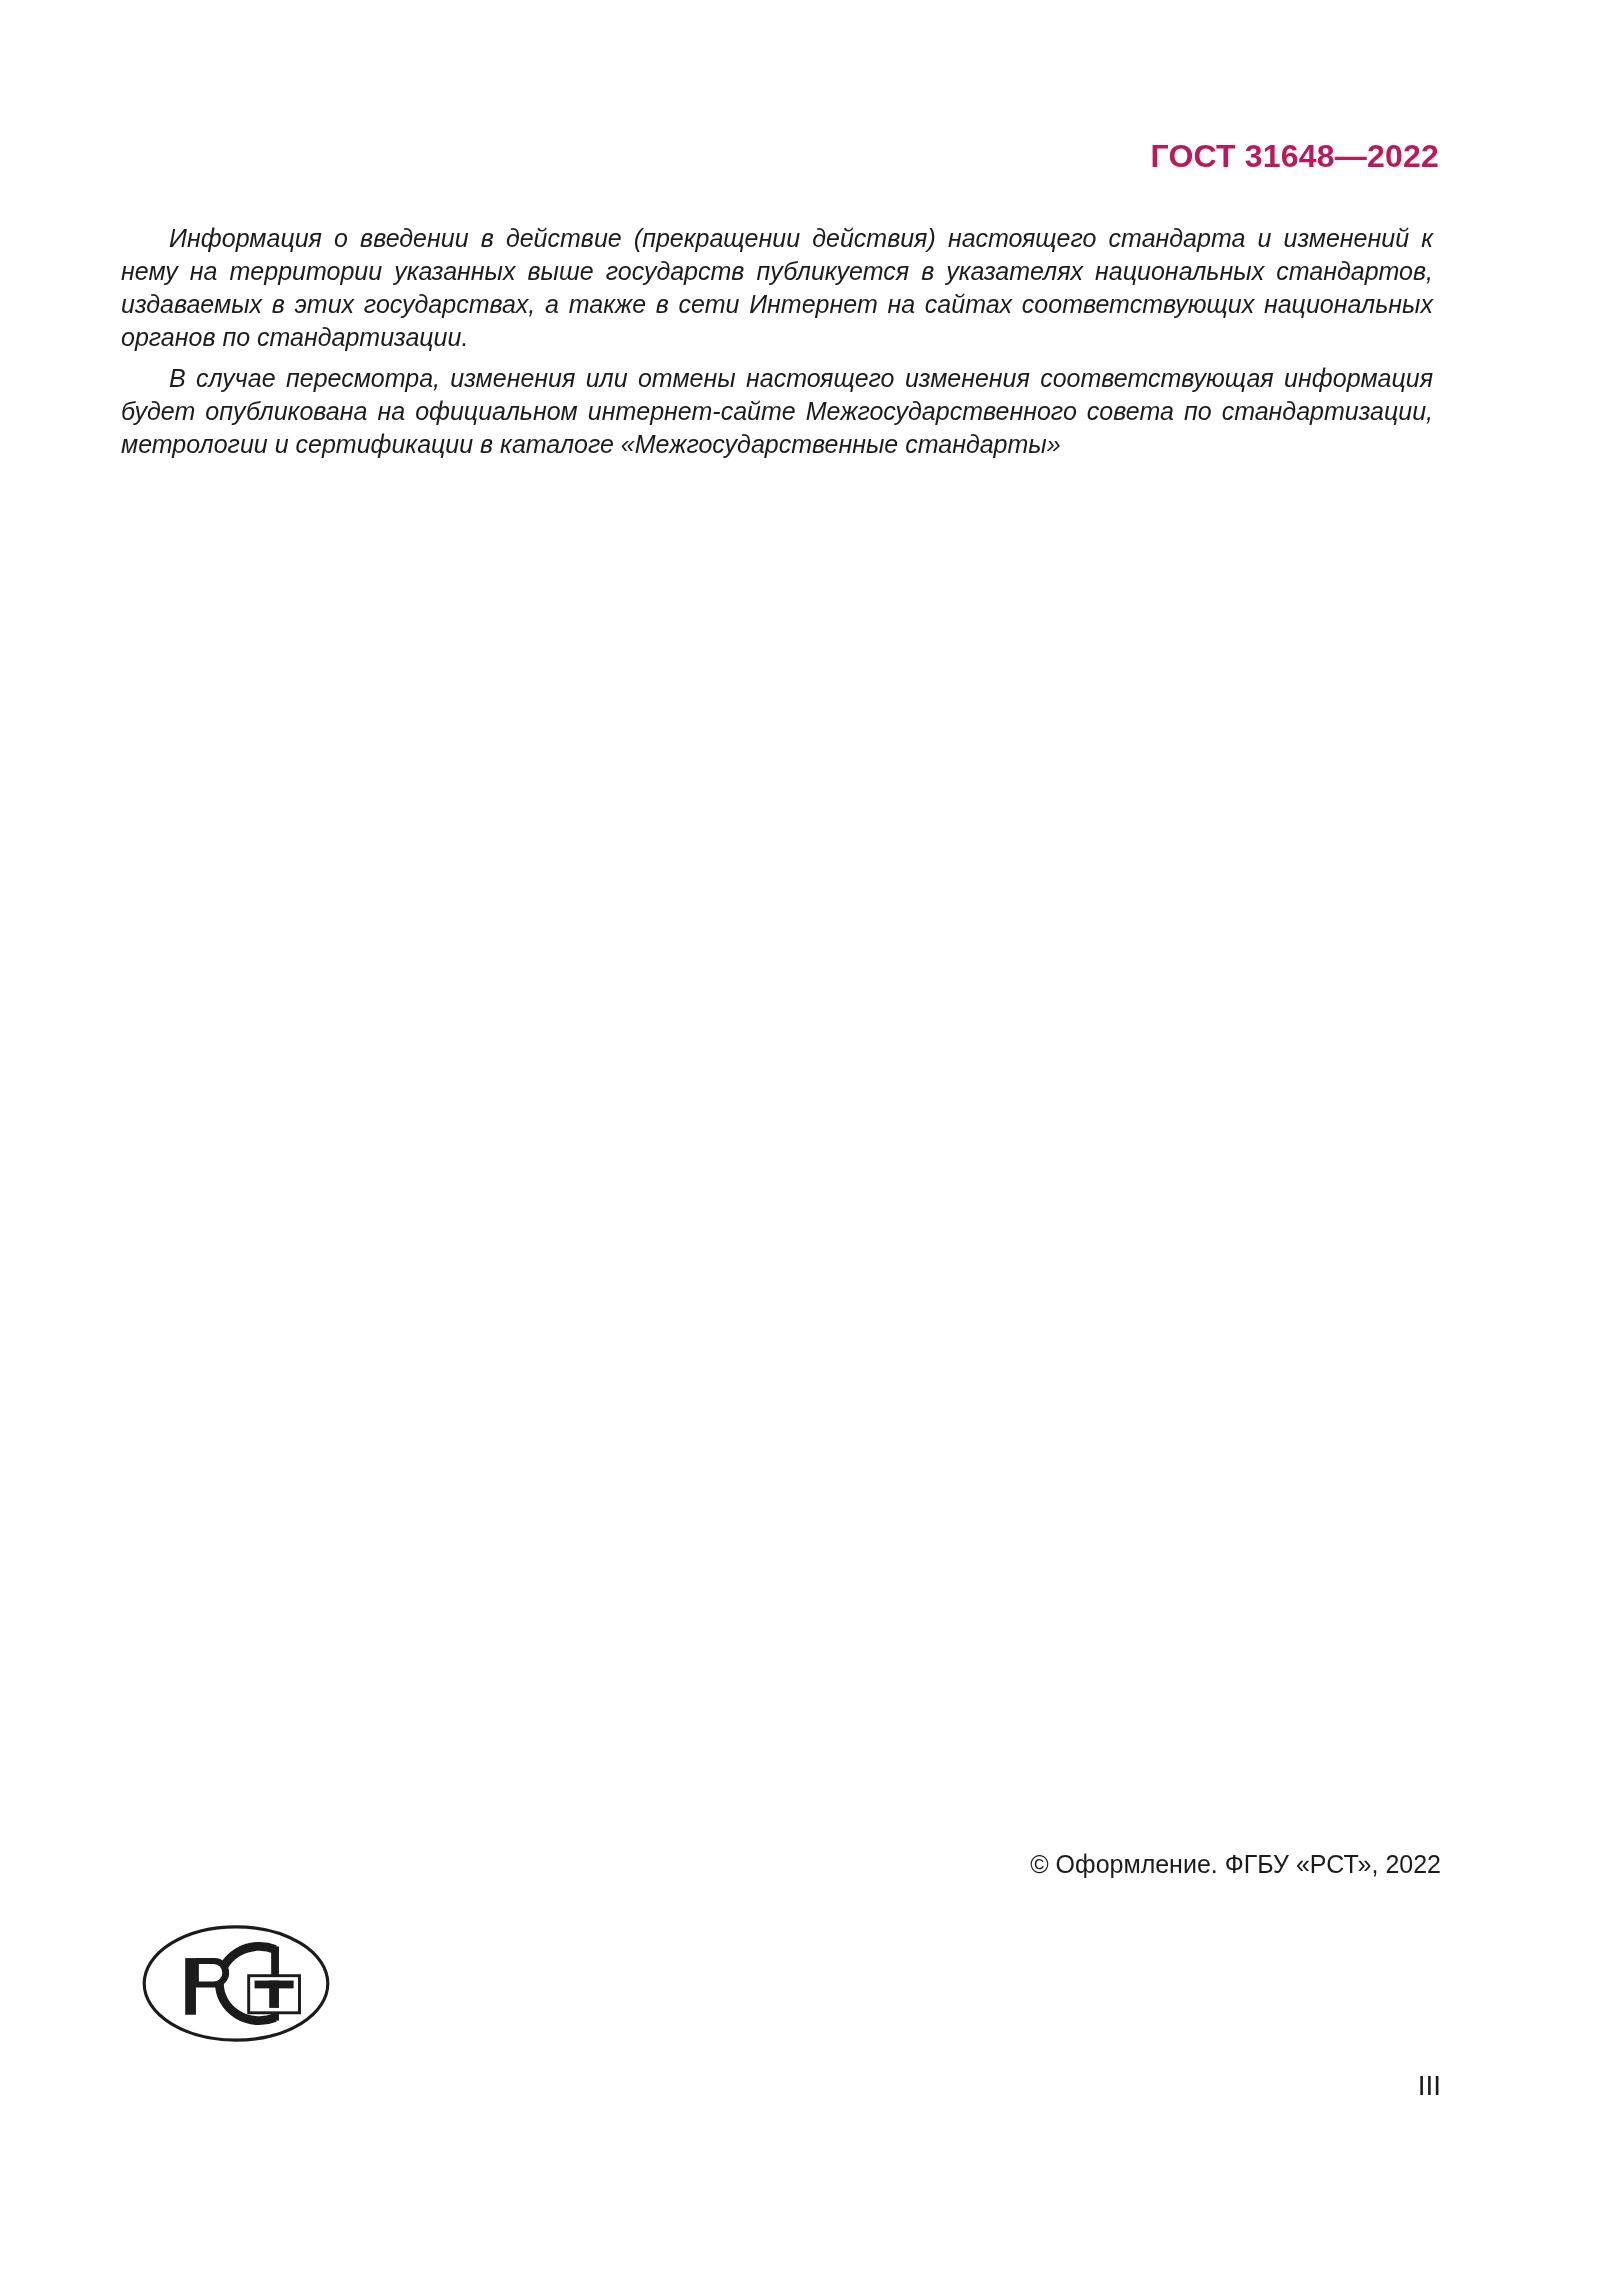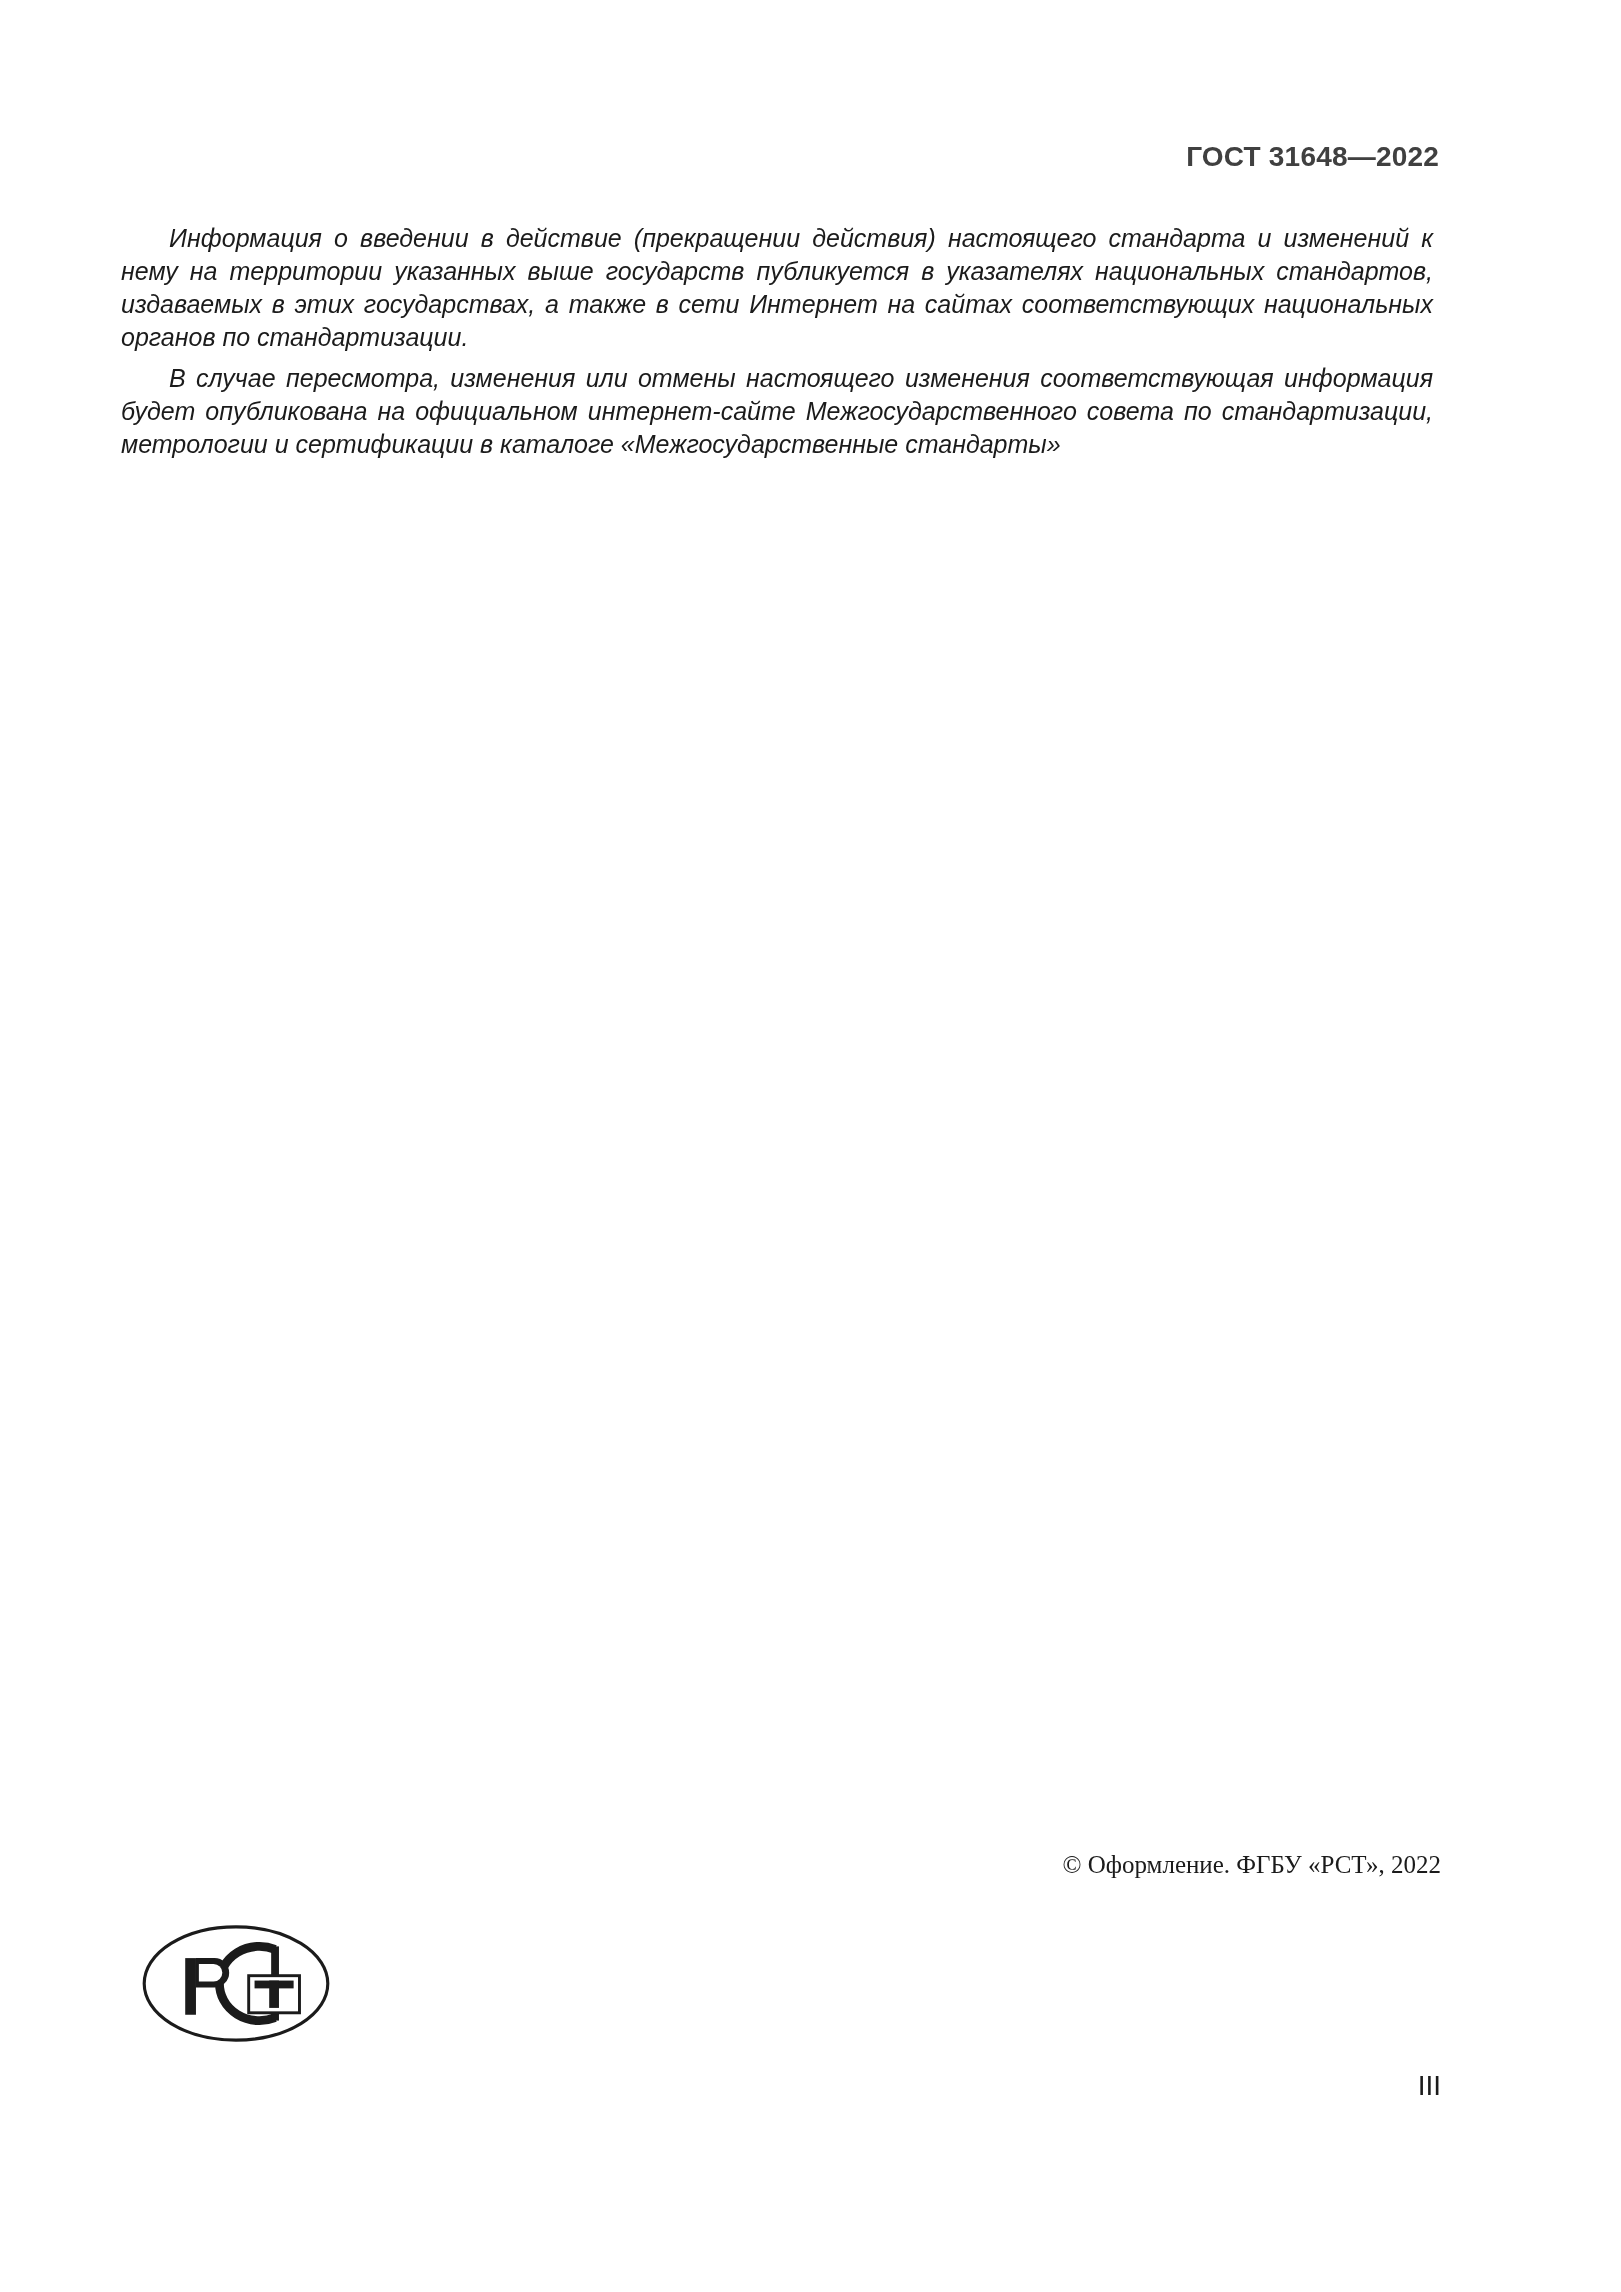--- a/index.html
+++ b/index.html
@@ -26,24 +26,24 @@
   .page-header {
     position: absolute;
     top: 140px;
     left: 182px;
     right: 182px;
     height: 39px;
     text-align: right;
   }
   .page-header .std-number {
     font-family: "Liberation Sans", sans-serif;
-    font-size: 28px;
+    font-size: 32px;
     font-weight: bold;
     letter-spacing: 0.2px;
-    color: #404040;
+    color: #be185d;
     line-height: 33px;
     white-space: nowrap;
   }
 
   
   .note-block {
     position: absolute;
     top: 214px;
     left: 113px;
     width: 1328px;
@@ -64,21 +64,21 @@
     margin-top: 0px;
   }
 
   
   .copyright-line {
     position: absolute;
     top: 1849px;
     left: 113px;
     width: 1328px;
     text-align: right;
-    font-family: Liberation Serif, serif;
+    font-family: Liberation Sans, sans-serif;
     font-size: 25px;
     line-height: 31px;
     color: #1b1b1b;
     white-space: nowrap;
   }
 
   
   .bottom-block {
     position: absolute;
     top: 1909px;

